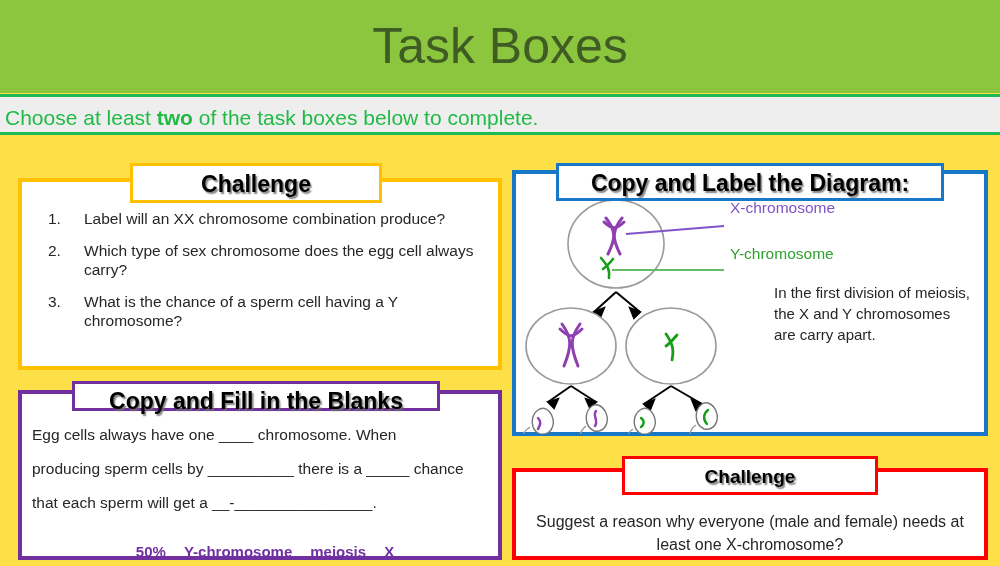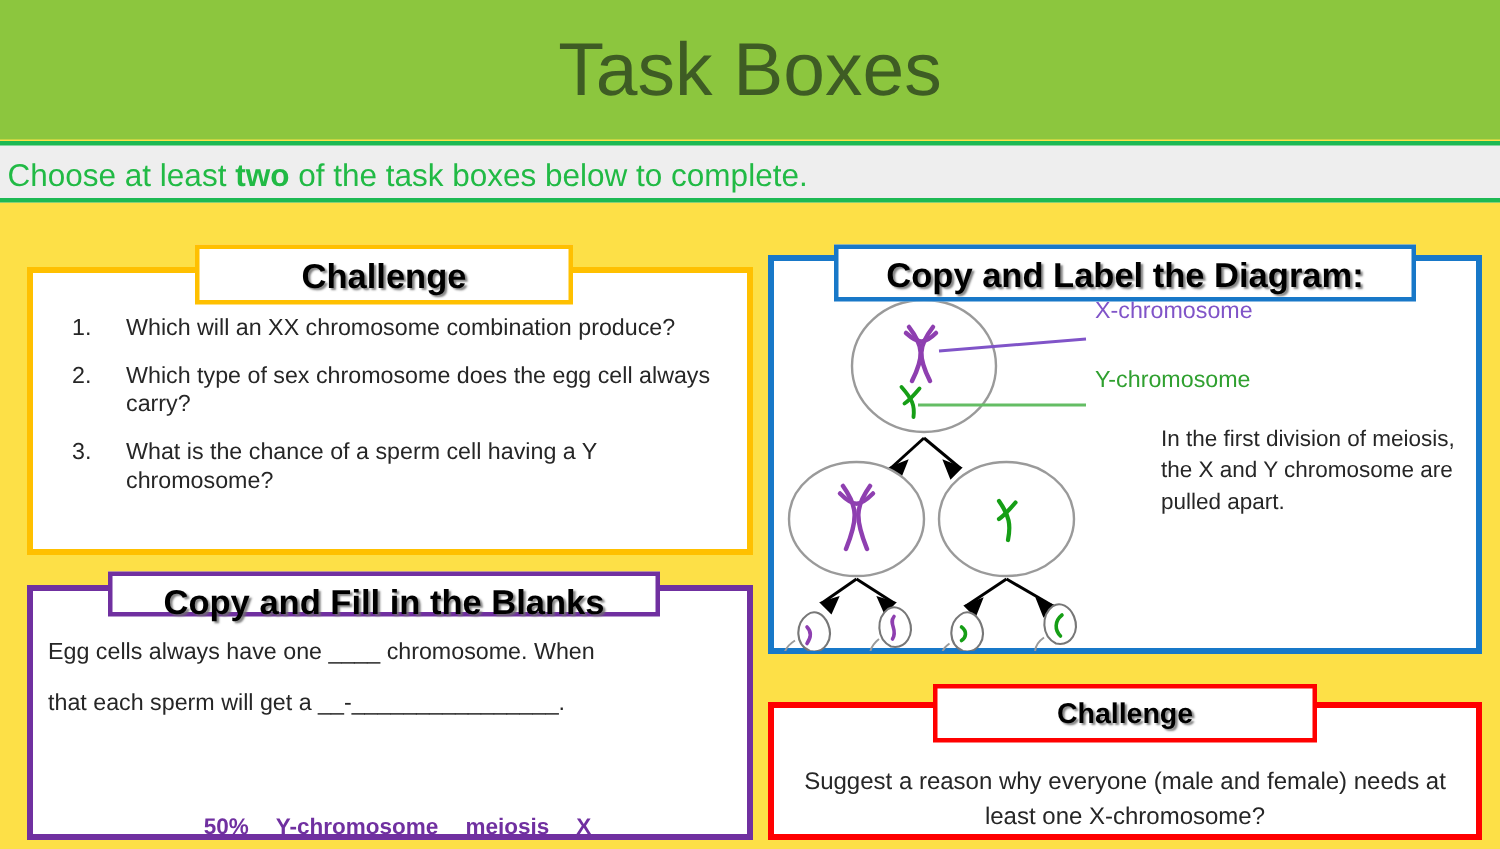--- a/index.html
+++ b/index.html
@@ -218,37 +218,38 @@
   <div id="header-title">Task Boxes</div>
 
   <div id="subtitle-band">
     <div id="subtitle-text"><span>Choose at least </span><b>two</b><span> of the task boxes below to complete.</span></div>
   </div>
 
   <div id="questions-box" class="task-box">
     <div id="questions-list">
       <div class="q-item">
         <span class="q-num">1.</span>
-        <span>Which will an XX chromosome combination produce?</span>
+        <span>Label will an XX chromosome combination produce?</span>
       </div>
       <div class="q-item">
         <span class="q-num">2.</span>
         <span>Which type of sex chromosome does the egg cell always carry?</span>
       </div>
       <div class="q-item">
         <span class="q-num">3.</span>
         <span>What is the chance of a sperm cell having a Y chromosome?</span>
       </div>
     </div>
   </div>
   <div id="questions-tab" class="tab">Challenge</div>
 
   <div id="blanks-box" class="task-box">
     <div id="blanks-body">
       <div class="blank-line">Egg cells always have one ____ chromosome. When</div>
+      <div class="blank-line">producing sperm cells by __________ there is a _____ chance</div>
       <div class="blank-line">that each sperm will get a __-________________.</div>
       <div id="word-bank">
         <span>50%</span><span>Y-chromosome</span><span>meiosis</span><span>X</span>
       </div>
     </div>
   </div>
   <div id="blanks-tab" class="tab">Copy and Fill in the Blanks</div>
 
   <div id="diagram-box" class="task-box">
 
@@ -320,21 +321,21 @@
 
       <g>
         <path d="M186 208 C178 214, 178 228, 188 233 C198 235, 204 225, 200 215 C197 208, 191 205, 186 208 Z" fill="#ffffff" stroke="#777777" stroke-width="1.4"></path>
         <path d="M192 214 C187 218, 187 224, 191 228" stroke="#169e16" stroke-width="2.4" fill="none" stroke-linecap="round"></path>
         <path d="M180 229 C170 236, 174 246, 182 250 C172 254, 172 262, 180 264" stroke="#9a9a9a" stroke-width="1.3" fill="none"></path>
       </g>
     </svg>
 
     <div class="chrom-label" id="label-x">X-chromosome</div>
     <div class="chrom-label" id="label-y">Y-chromosome</div>
-    <div id="diagram-note">In the first division of meiosis, the X and Y chromosome are pulled apart.</div>
+    <div id="diagram-note">In the first division of meiosis, the X and Y chromosomes are carry apart.</div>
   </div>
   <div id="diagram-tab" class="tab">Copy and Label the Diagram:</div>
 
   <div id="challenge-box" class="task-box">
     <div id="challenge-body">Suggest a reason why everyone (male and female) needs at least one X-chromosome?</div>
   </div>
   <div id="challenge-tab" class="tab">Challenge</div>
 
 </div>
 

